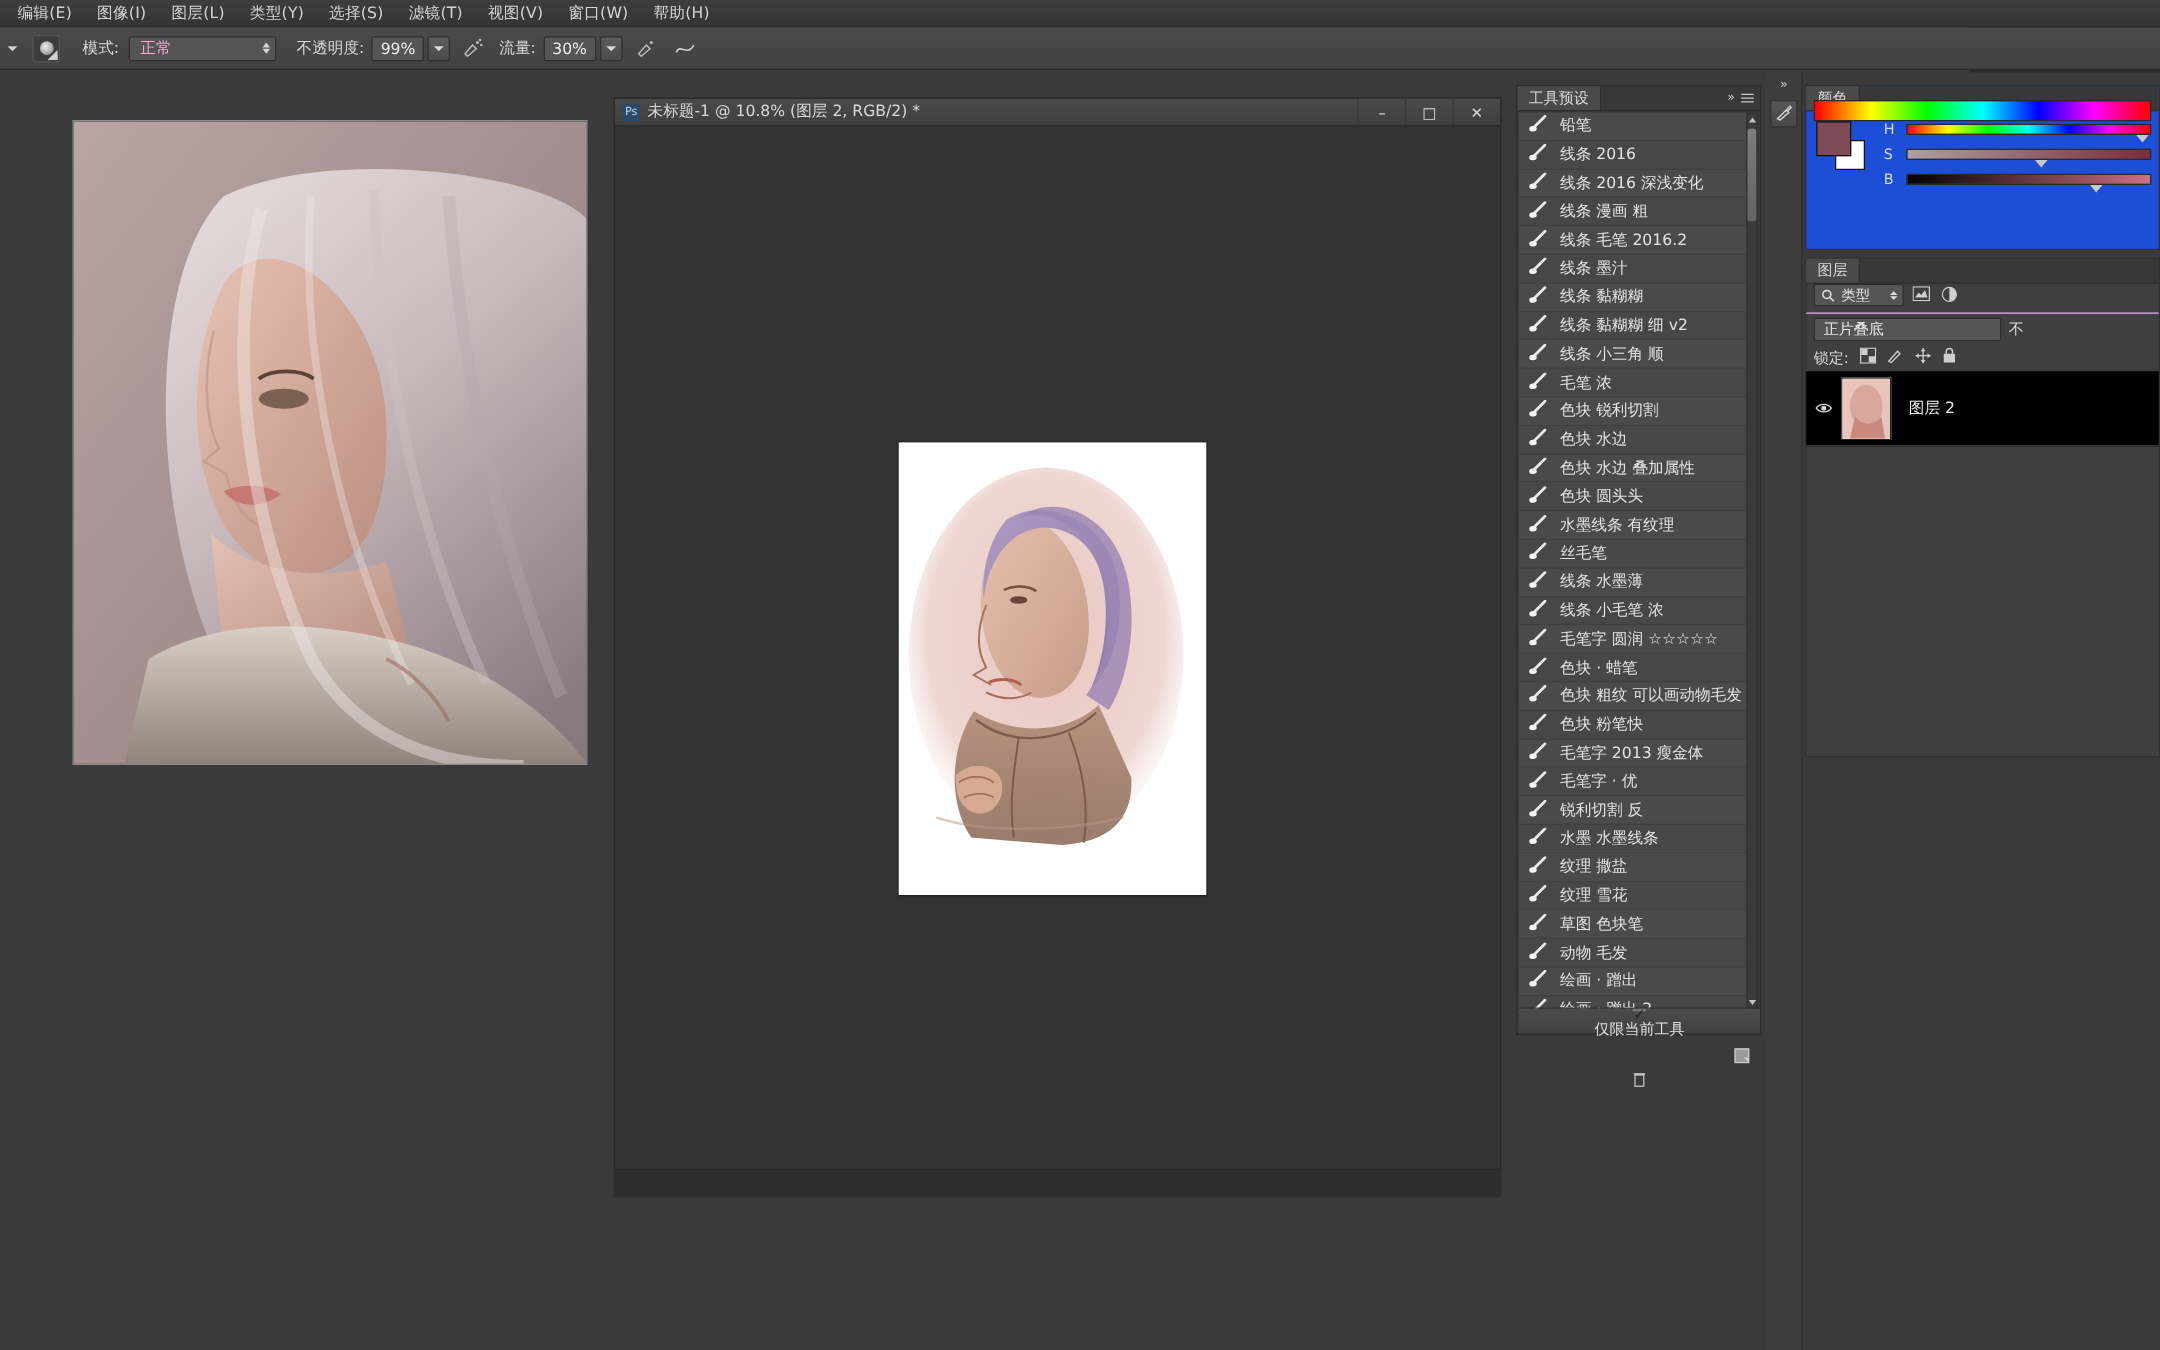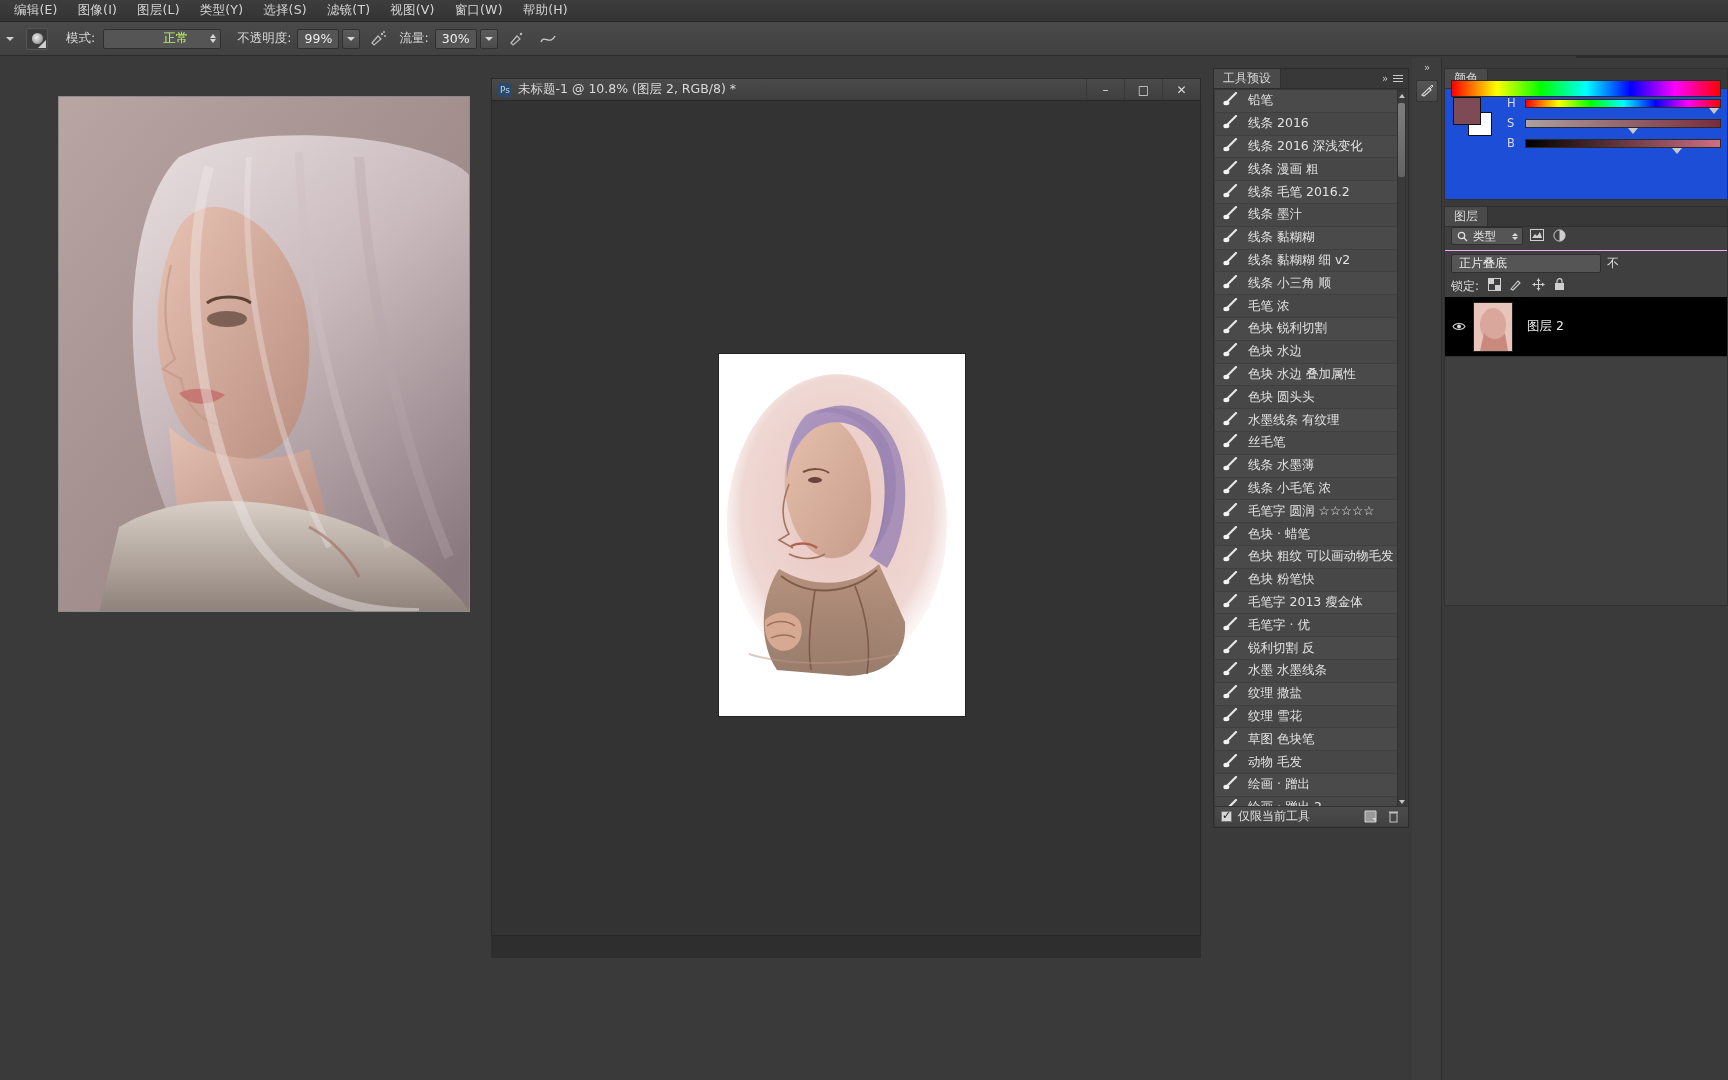--- a/index.html
+++ b/index.html
@@ -45,22 +45,22 @@
     width: 11px; height: 11px; border-radius: 50%;
     background: radial-gradient(circle at 40% 40%, #f0f0f0, #9a9a9a 70%, #6a6a6a);
   }
   .brush-thumb .bt-caret {
     position: absolute; right: 1px; bottom: 1px;
     width: 0; height: 0; border-left: 4px solid transparent; border-top: 4px solid transparent;
     border-right: 4px solid #d0d0d0; border-bottom: 4px solid #d0d0d0;
   }
   .ob-select {
     height: 20px; background: #555; border: 1px solid #2f2f2f; border-radius: 2px;
-    color: #bef264; font-size: 12.5px; display: flex; align-items: center;
-    padding: 0 4px 0 8px; min-width: 118px; justify-content: flex-end; cursor: default; gap: 16px;
+    color: #f9a8d4; font-size: 12.5px; display: flex; align-items: center;
+    padding: 0 4px 0 8px; min-width: 118px; justify-content: space-between; cursor: default;
   }
   .ob-select .spin { display: flex; flex-direction: column; gap: 1px; margin-left: 6px; }
   .ob-select .spin i {
     width: 0; height: 0; border-left: 3.5px solid transparent; border-right: 3.5px solid transparent;
   }
   .ob-select .spin i.up { border-bottom: 4px solid #d8d8d8; }
   .ob-select .spin i.dn { border-top: 4px solid #d8d8d8; }
   .ob-num {
     height: 20px; background: #555; border: 1px solid #2f2f2f; border-radius: 2px;
     color: #efefef; font-size: 12.5px; display: flex; align-items: center;
@@ -151,21 +151,21 @@
   .preset-scroll .up, .preset-scroll .dn {
     position: absolute; left: 0; width: 7px; height: 10px; display: flex; align-items: center; justify-content: center;
   }
   .preset-scroll .up { top: 0; }
   .preset-scroll .dn { bottom: 0; }
   .preset-scroll i.ua { width: 0; height: 0; border-left: 3px solid transparent; border-right: 3px solid transparent; border-bottom: 4px solid #c4c4c4; }
   .preset-scroll i.da { width: 0; height: 0; border-left: 3px solid transparent; border-right: 3px solid transparent; border-top: 4px solid #c4c4c4; }
   .preset-footer {
     position: absolute; left: 1px; bottom: 1px; width: 193px; height: 20px;
     background: linear-gradient(#4b4b4b,#424242); display: flex; align-items: center;
-    gap: 6px; padding: 0 6px; border-top: 1px solid #333;
+    gap: 6px; padding: 0 6px; border-top: 1px solid #333; flex-direction: column;
   }
   .chk {
     width: 11px; height: 11px; background: #d6d6d6; border: 1px solid #777; border-radius: 1px;
     position: relative;
   }
   .chk.on::after {
     content: "\2713"; position: absolute; left: 0px; top: -3px; color: #1d1d1d; font-size: 11px;
   }
   .preset-footer .lbl { color: #e0e0e0; font-size: 12px; }
   .pf-btn { width: 17px; height: 15px; margin-left: auto; display: flex; align-items: center; justify-content: center; }
@@ -331,21 +331,21 @@
       <path d="M190 60 C180 180, 210 330, 270 450" fill="none" stroke="#f3ecec" stroke-width="6" opacity="0.35"></path>
       <path d="M240 55 C245 190, 275 330, 330 450" fill="none" stroke="#cfc0c4" stroke-width="8" opacity="0.4"></path>
       <path d="M300 60 C310 200, 340 340, 390 460" fill="none" stroke="#b8a7ab" stroke-width="10" opacity="0.35"></path>
       <path d="M250 430 C270 440, 290 460, 300 480" fill="none" stroke="#a06a63" stroke-width="3" opacity="0.6"></path>
     </svg>
   </div>
 
   <div class="docwin">
     <div class="doc-title">
       <div class="psicon">Ps</div>
-      <div class="dt-text">未标题-1 @ 10.8% (图层 2, RGB/8) *</div>
+      <div class="dt-text">未标题-1 @ 10.8% (图层 2, RGB/2) *</div>
       <div class="winbtns">
         <div class="wb">–</div>
         <div class="wb">□</div>
         <div class="wb">✕</div>
       </div>
     </div>
 
     <div class="doc-canvasarea">
       <div class="artboard">
         <svg width="246" height="362" viewBox="0 0 246 362">

